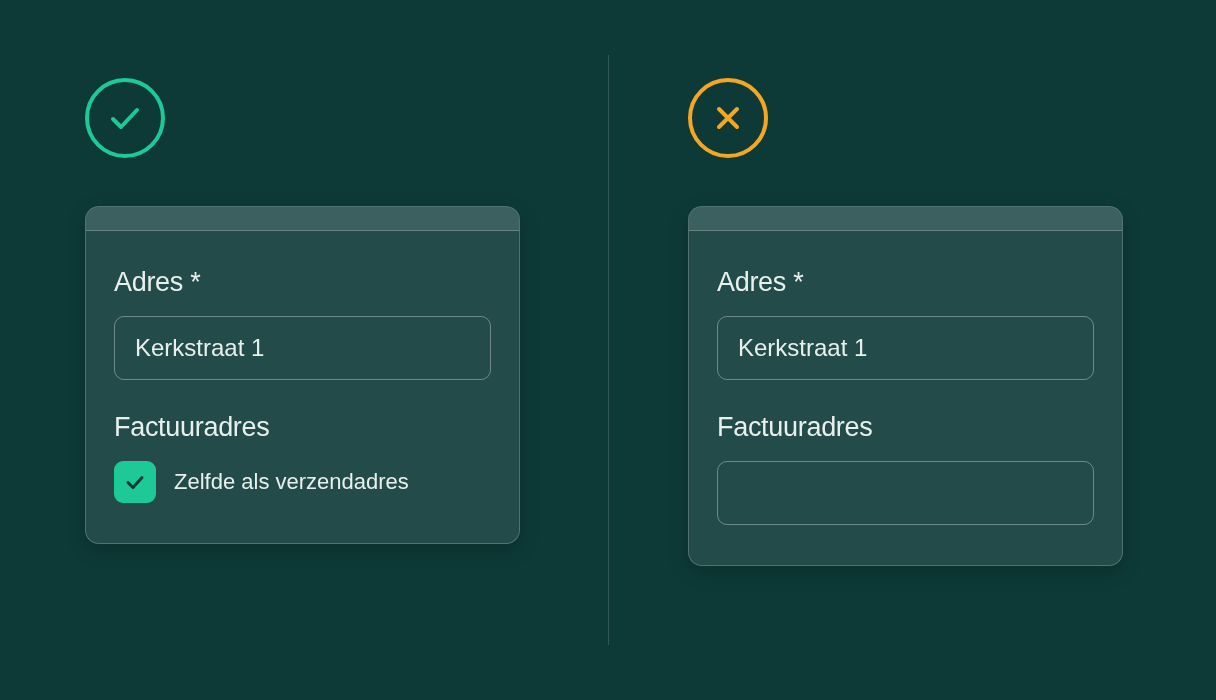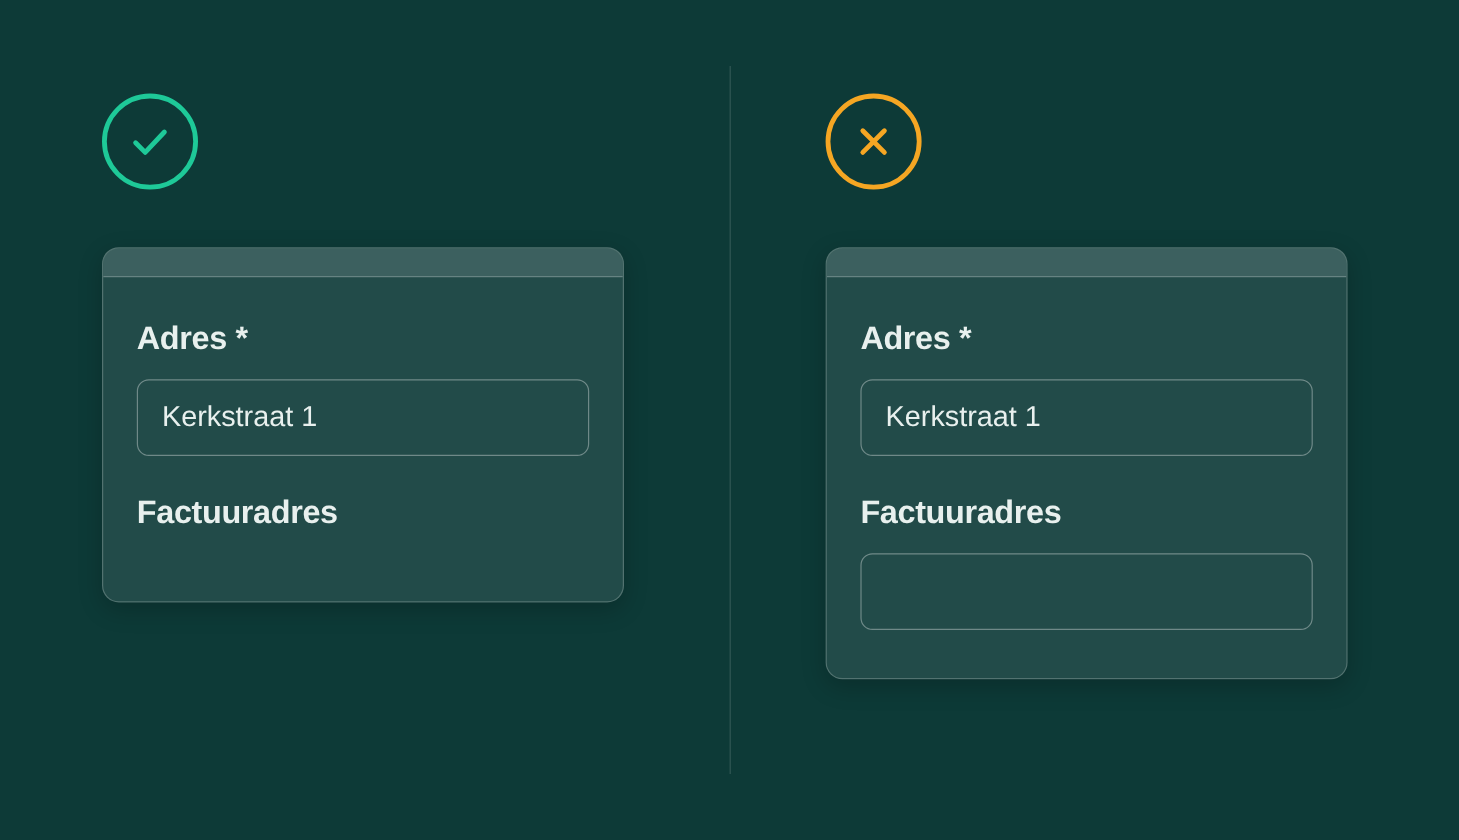--- a/index.html
+++ b/index.html
@@ -73,21 +73,21 @@
       border-bottom: 1px solid rgba(255, 255, 255, 0.22);
     }
 
     .card-body {
       padding: 36px 28px 40px 28px;
     }
 
     .field-label {
       color: #e8f0ee;
       font-size: 27px;
-      font-weight: 700;
+      font-weight: 400;
       margin-bottom: 18px;
       letter-spacing: -0.3px;
     }
 
     .text-input {
       width: 100%;
       height: 64px;
       background-color: transparent;
       border: 1.5px solid rgba(255, 255, 255, 0.35);
       border-radius: 10px;
@@ -150,20 +150,28 @@
     <div class="card-header"></div>
     <div class="card-body">
 
       <div class="field-group">
         <div class="field-label">Adres *</div>
         <input type="text" class="text-input" value="Kerkstraat 1" style="">
       </div>
 
       <div class="field-group">
         <div class="field-label">Factuuradres</div>
+        <div class="checkbox-row">
+          <div class="checkbox">
+            <svg width="24" height="24" viewBox="0 0 24 24" fill="none">
+              <path d="M5 12.5 L10 17.5 L19 7.5" stroke="#0d3a37" stroke-width="3" stroke-linecap="round" stroke-linejoin="round"></path>
+            </svg>
+          </div>
+          <span class="checkbox-label">Zelfde als verzendadres</span>
+        </div>
       </div>
 
     </div>
   </div>
 </div>
 
 <div class="panel panel-right">
 
   <div class="status-icon status-icon-error">
     <svg width="36" height="36" viewBox="0 0 36 36" fill="none">

